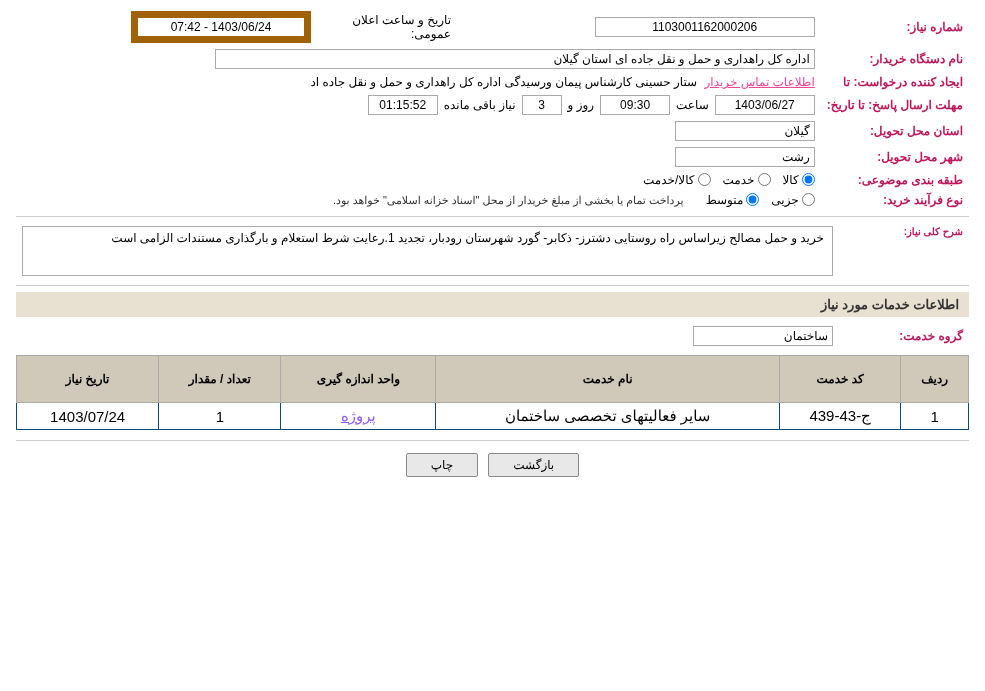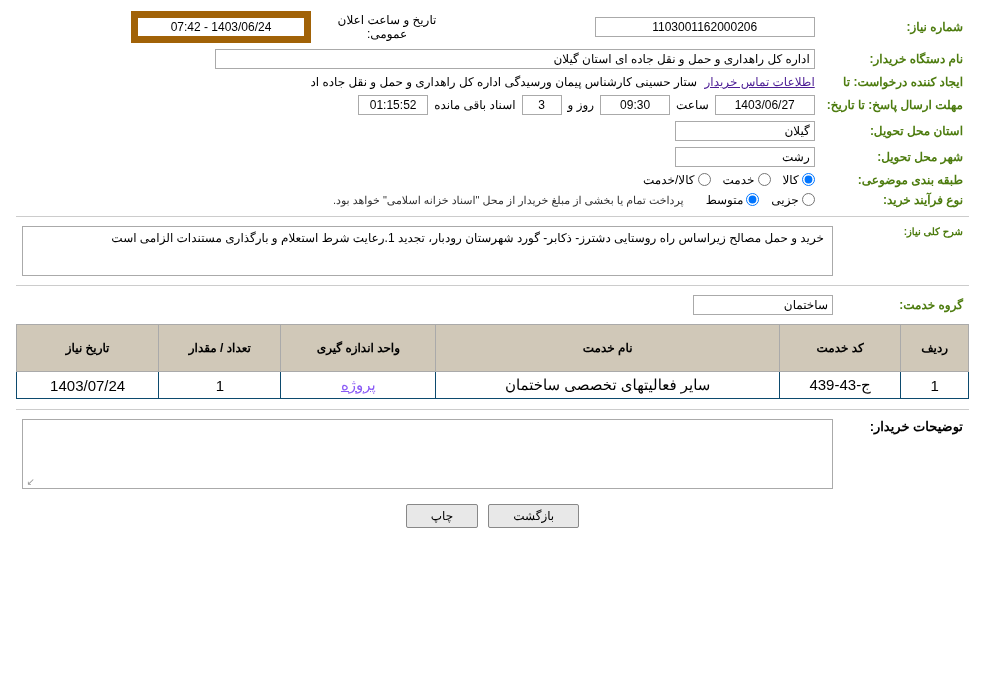--- a/index.html
+++ b/index.html
@@ -31,37 +31,37 @@
       border-collapse: collapse;
       margin-bottom: 6px;
     }
     .info-table td {
       padding: 3px 6px;
       vertical-align: middle;
       font-size: 12px;
     }
     .label-cell {
       text-align: right;
-      color: #4d7c0f;
+      color: #be185d;
       font-weight: bold;
       white-space: nowrap;
       width: 130px;
     }
     .value-cell {
       text-align: right;
     }
     .input-field {
       border: 1px solid #aaa;
       padding: 2px 4px;
       font-size: 12px;
       font-family: Tahoma, Arial, sans-serif;
       direction: rtl;
       background: #fff;
     }
-    .link-blue { color: #4c1d95; text-decoration: underline; cursor: pointer; }
+    .link-blue { color: #ec4899; text-decoration: underline; cursor: pointer; }
     .deadline-row {
       display: flex;
       align-items: center;
       gap: 6px;
       direction: rtl;
     }
     .section-divider {
       border: none;
       border-top: 1px solid #ccc;
       margin: 6px 0;
@@ -183,21 +183,21 @@
   <div class="content">
 
     <table class="info-table">
 
       <tbody>
           <tr>
         <td class="label-cell">شماره نیاز:</td>
         <td class="value-cell">
           <input class="num-field" type="text" readonly="" style="width: 220px; text-align: center;" value="1103001162000206">
         </td>
-        <td style="width:140px; text-align:center;">تاریخ و ساعت اعلان عمومی:</td>
+        <td style="width:140px; text-align:right;">تاریخ و ساعت اعلان عمومی:</td>
         <td>
           <div class="announce-date-box">1403/06/24 - 07:42</div>
         </td>
       </tr>
 
       <tr>
         <td class="label-cell">نام دستگاه خریدار:</td>
         <td colspan="3">
           <input class="input-field" type="text" readonly="" style="width: 100%; max-width: 600px; text-align: right;" value="اداره کل راهداری و حمل و نقل جاده ای استان گیلان">
         </td>
@@ -213,21 +213,21 @@
 
       <tr>
         <td class="label-cell">مهلت ارسال پاسخ: تا تاریخ:</td>
         <td colspan="3">
           <div class="deadline-row">
             <input class="input-field" type="text" value="1403/06/27" style="width: 100px; text-align: center;" readonly="">
             <span>ساعت</span>
             <input class="input-field" type="text" readonly="" style="width: 70px; text-align: center;" value="09:30">
             <span>روز و</span>
             <input class="input-field" type="text" readonly="" style="width: 40px; text-align: center;" value="3">
-            <span>اسناد باقی مانده</span>
+            <span>نیاز باقی مانده</span>
             <input class="input-field" type="text" readonly="" style="width: 70px; text-align: center;" value="01:15:52">
           </div>
         </td>
       </tr>
 
       <tr>
         <td class="label-cell">استان محل تحویل:</td>
         <td colspan="3">
           <input class="input-field" type="text" readonly="" style="width: 140px; text-align: right;" value="گیلان">
         </td>
@@ -287,20 +287,21 @@
         <td class="label-cell" style="vertical-align:top; font-size:10px; font-weight:bold;">شرح کلی نیاز:</td>
         <td>
           <div class="description-box">خرید و حمل مصالح زیراساس راه روستایی دشترز- ذکابر- گورد شهرستان رودبار، تجدید 1.رعایت شرط استعلام و بارگذاری مستندات  الزامی است</div>
         </td>
       </tr>
     </tbody>
       </table>
 
     <hr class="section-divider">
 
+    <div class="section-title">اطلاعات خدمات مورد نیاز</div>
 
     <table class="info-table">
       <tbody>
           <tr>
         <td class="label-cell">گروه خدمت:</td>
         <td>
           <input class="input-field" type="text" readonly="" style="width: 140px; text-align: right;" value="ساختمان">
         </td>
       </tr>
     </tbody>
@@ -324,31 +325,19 @@
       <td>سایر فعالیتهای تخصصی ساختمان</td>
       <td class="link-blue">پروژه</td>
       <td>1</td>
       <td>1403/07/24</td>
     </tr>
         </tbody>
     </table>
 
     <hr class="section-divider" style="margin-top:10px;">
 
-    <table class="info-table">
-      <tbody>
-          <tr>
-        <td style="width:130px; vertical-align:top; font-size:13px; font-weight:bold; text-align:right;">توضیحات خریدار:</td>
-        <td>
-          <div class="buyer-notes-box">
-            <div class="resize-handle">↙</div>
-          </div>
-        </td>
-      </tr>
-    </tbody>
-      </table>
 
     <div class="buttons-row">
       <button class="btn btn-back">بازگشت</button>
       <button class="btn btn-print">چاپ</button>
     </div>
   </div>
 </div>
 
 </body></html>

